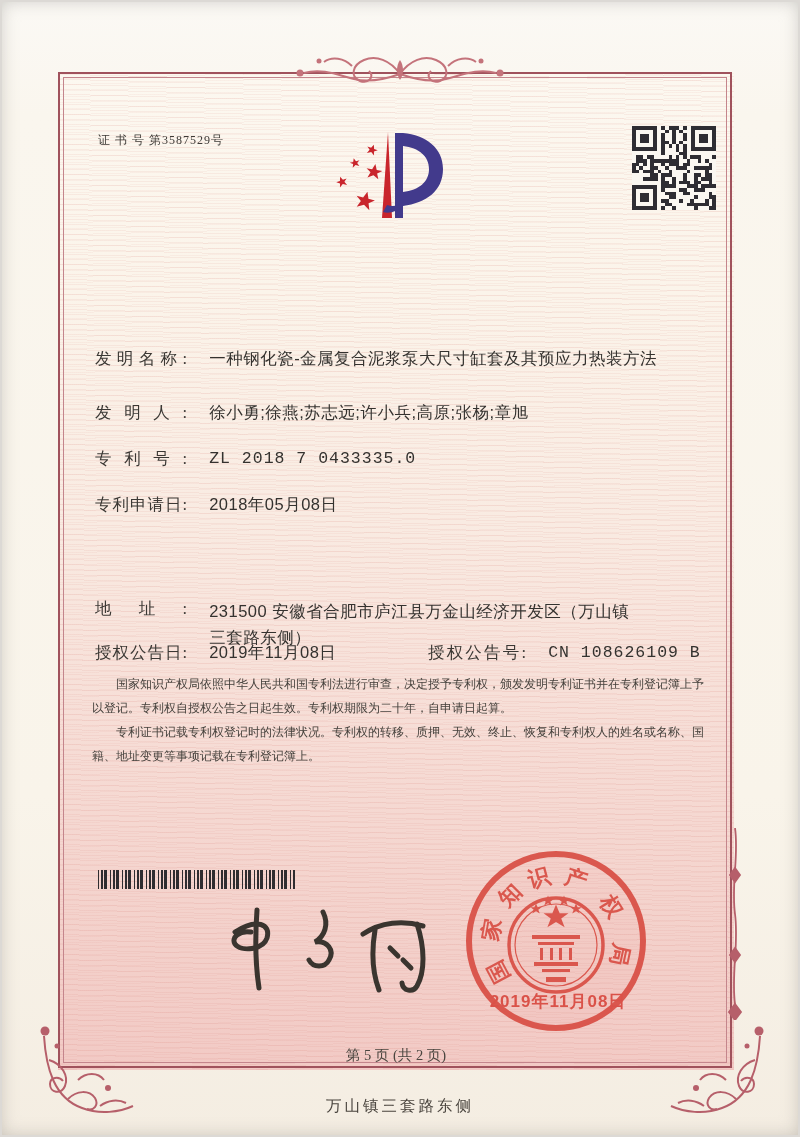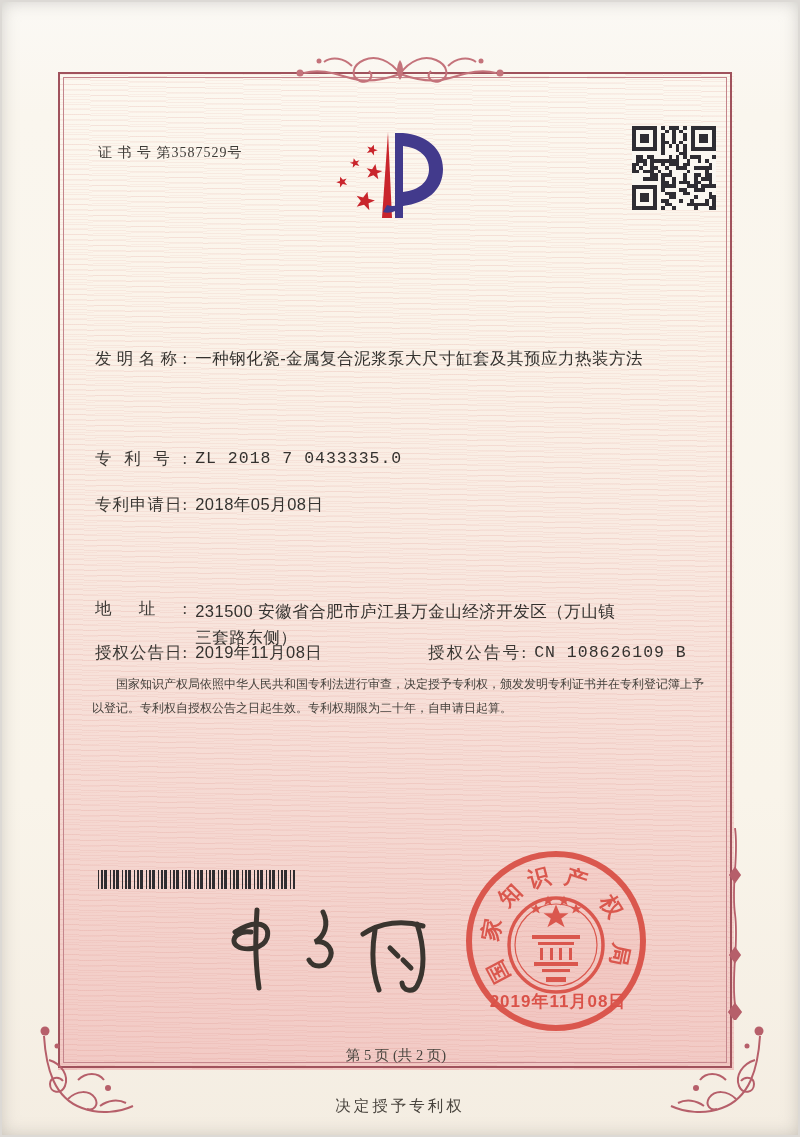--- a/index.html
+++ b/index.html
@@ -27,34 +27,34 @@
   .frame{
     position:absolute;left:58px;top:72px;width:674px;height:996px;
     border:2.5px solid #a0525c;box-sizing:border-box;pointer-events:none;
   }
   .frame-inner{
     position:absolute;left:63px;top:77px;width:664px;height:986px;
     border:1px solid #c4858c;box-sizing:border-box;pointer-events:none;
   }
   .abs{position:absolute;}
   .cert-no{
-    left:98px;top:144px;font-size:14px;color:#3d3a36;letter-spacing:1px;
+    left:98px;top:132px;font-size:12px;color:#3d3a36;letter-spacing:1px;
   }
   .title{
     left:58px;top:249px;width:676px;text-align:center;
     font-size:40px;font-weight:700;color:#2f2d2e;
     letter-spacing:26px;text-indent:26px;
   }
   .field-row{left:95px;font-size:16.5px;color:#3b3834;white-space:nowrap;}
   .field-label{
     display:inline-block;width:92px;text-align:justify;text-align-last:justify;
     vertical-align:top;color:#3b3834;
   }
   .field-value{
-    margin-left:4px;
+    margin-left:18px;
     font-family:"Liberation Sans","DejaVu Sans",sans-serif;
     color:#34322f;letter-spacing:.5px;
   }
   .field-value.mono{font-family:"Liberation Mono","DejaVu Sans Mono",monospace;letter-spacing:1px;}
   .addr-row{white-space:normal;}
   .addr-row .field-value{
     display:inline-block;width:430px;line-height:26px;word-break:break-all;vertical-align:top;
   }
   .paras{
     left:92px;top:672px;width:620px;font-size:12px;line-height:24px;color:#45413c;
@@ -692,20 +692,24 @@
     <div class="finder f1"></div>
     <div class="finder f2"></div>
     <div class="finder f3"></div>
   </div>
 
 
   <div class="abs field-row" style="top:348px">
     <span class="field-label">发明名称:</span>
     <span class="field-value">一种钢化瓷-金属复合泥浆泵大尺寸缸套及其预应力热装方法</span>
   </div>
+  <div class="abs field-row" style="top:402px">
+    <span class="field-label">发明人:</span>
+    <span class="field-value">徐小勇;徐燕;苏志远;许小兵;高原;张杨;章旭</span>
+  </div>
   <div class="abs field-row" style="top:448px">
     <span class="field-label">专利号:</span>
     <span class="field-value mono">ZL 2018 7 0433335.0</span>
   </div>
   <div class="abs field-row" style="top:494px">
     <span class="field-label">专利申请日:</span>
     <span class="field-value">2018年05月08日</span>
   </div>
   <div class="abs field-row addr-row" style="top:598px">
     <span class="field-label">地址:</span>
@@ -715,20 +719,21 @@
     <span class="field-label">授权公告日:</span>
     <span class="field-value">2019年11月08日</span>
   </div>
   <div class="abs field-row" style="top:642px;left:428px">
     <span class="field-label" style="width:98px">授权公告号:</span>
     <span class="field-value mono">CN 108626109 B</span>
   </div>
 
   <div class="abs paras">
     <p>国家知识产权局依照中华人民共和国专利法进行审查，决定授予专利权，颁发发明专利证书并在专利登记簿上予以登记。专利权自授权公告之日起生效。专利权期限为二十年，自申请日起算。</p>
+    <p>专利证书记载专利权登记时的法律状况。专利权的转移、质押、无效、终止、恢复和专利权人的姓名或名称、国籍、地址变更等事项记载在专利登记簿上。</p>
   </div>
 
   <div class="abs barcode" id="barcode">
       <b style="width: 1px;"></b>
       <i style="width: 2px;"></i>
       <b style="width: 2px;"></b>
       <i style="width: 1px;"></i>
       <b style="width: 3px;"></b>
       <i style="width: 3px;"></i>
       <b style="width: 1px;"></b>
@@ -867,15 +872,15 @@
       <rect x="103" y="107" width="3" height="12"></rect>
       <rect x="113" y="107" width="3" height="12"></rect>
       <rect x="78" y="121" width="44" height="4"></rect>
       <rect x="86" y="128" width="28" height="3"></rect>
       <rect x="90" y="136" width="20" height="5"></rect>
     </g>
     <text x="102" y="166" text-anchor="middle" font-size="17" font-weight="bold" fill="#d8453c" font-family="&quot;Liberation Sans&quot;,&quot;DejaVu Sans&quot;,sans-serif" letter-spacing="1">2019年11月08日</text>
   </svg>
 
   <div class="abs pageno">第 5 页 (共 2 页)</div>
-  <div class="abs backnote">决定授予专利权</div>
+  <div class="abs backnote">万山镇三套路东侧</div>
 
 </div>
 
 </body></html>

